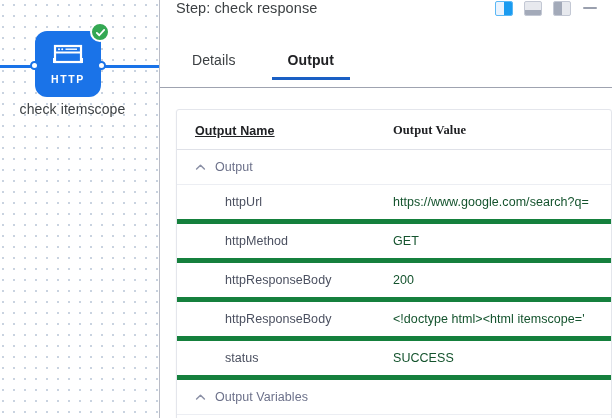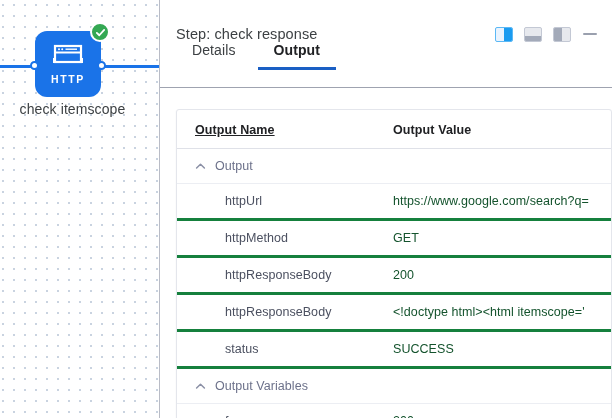--- a/index.html
+++ b/index.html
@@ -94,21 +94,21 @@
     background: #ffffff;
     display: flex;
     flex-direction: column;
     overflow: hidden;
   }
   .panel-header {
     position: relative;
     height: 42px;
     flex: 0 0 42px;
     display: flex;
-    align-items: flex-end;
+    align-items: flex-start;
     padding: 0 14px 0 16px;
   }
   .panel-title {
     font-size: 14.5px;
     color: #3c4043;
     font-weight: 400;
     letter-spacing: 0.1px;
     flex: 1 1 auto;
     white-space: nowrap;
   }
@@ -161,23 +161,23 @@
     height: 1.6px;
     background: #9aa0ae;
     border-radius: 1px;
   }
 
   .tabs-row {
     position: relative;
     height: 46px;
     flex: 0 0 46px;
     display: flex;
-    align-items: flex-start;
+    align-items: center;
     padding-left: 16px;
-    gap: 6px;
+    gap: 20px;
   }
   .tabs-row::after {
     content: "";
     position: absolute;
     left: 0; right: 0; bottom: 0;
     height: 1px;
     background: #9fa3b0;
   }
   .tab {
     position: relative;
@@ -226,26 +226,26 @@
     font-size: 12.5px;
     font-weight: 700;
     color: #202124;
     padding: 13px 6px 11px 0;
     border-bottom: 1px solid #dfe1e8;
     letter-spacing: 0.1px;
     white-space: nowrap;
     overflow: hidden;
   }
   table.out-table th.th-name  { padding-left: 18px; text-decoration: underline; }
-  table.out-table th.th-value { padding-left: 4px; }
+  table.out-table th.th-value { padding-left: 4px; font-family: Liberation Serif, serif; }
   table.out-table td {
     font-size: 12.5px;
     color: #4b5060;
     padding: 10px 6px 10px 0;
-    border-bottom: 3px solid #15803d;
+    border-bottom: 5px solid #15803d;
     white-space: nowrap;
     overflow: hidden;
     letter-spacing: 0.05px;
   }
   tr.group-row td {
     color: #6c718a;
     padding-left: 18px;
     border-bottom: 1px solid #eceef3;
   }
   .group-cell {

